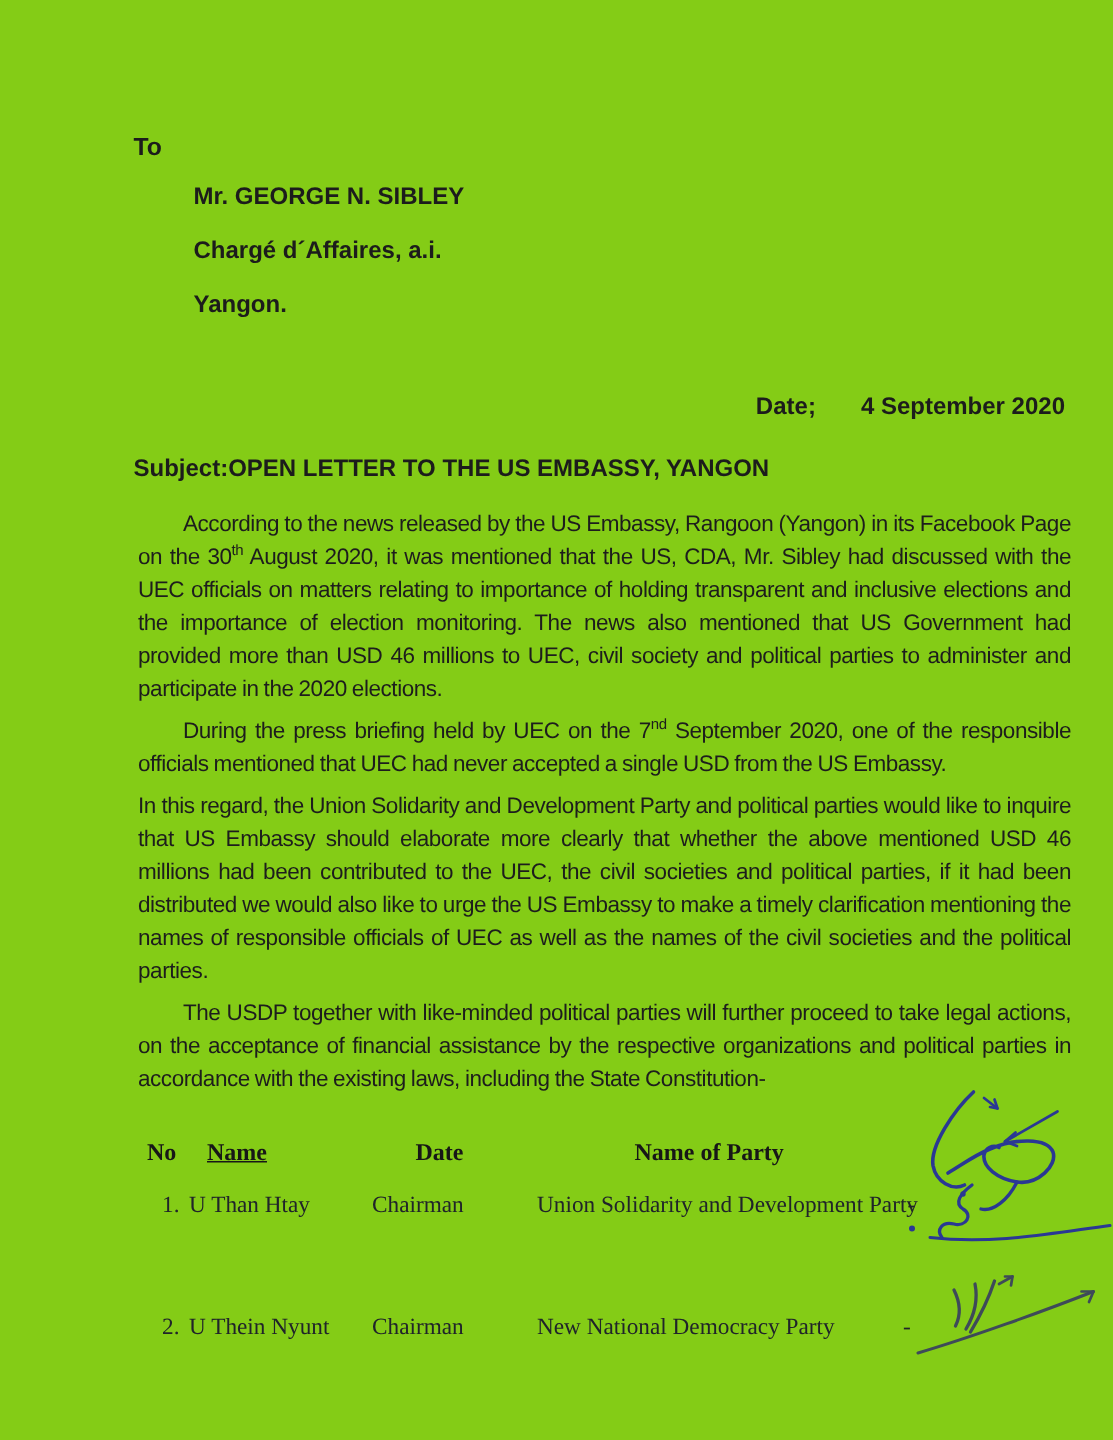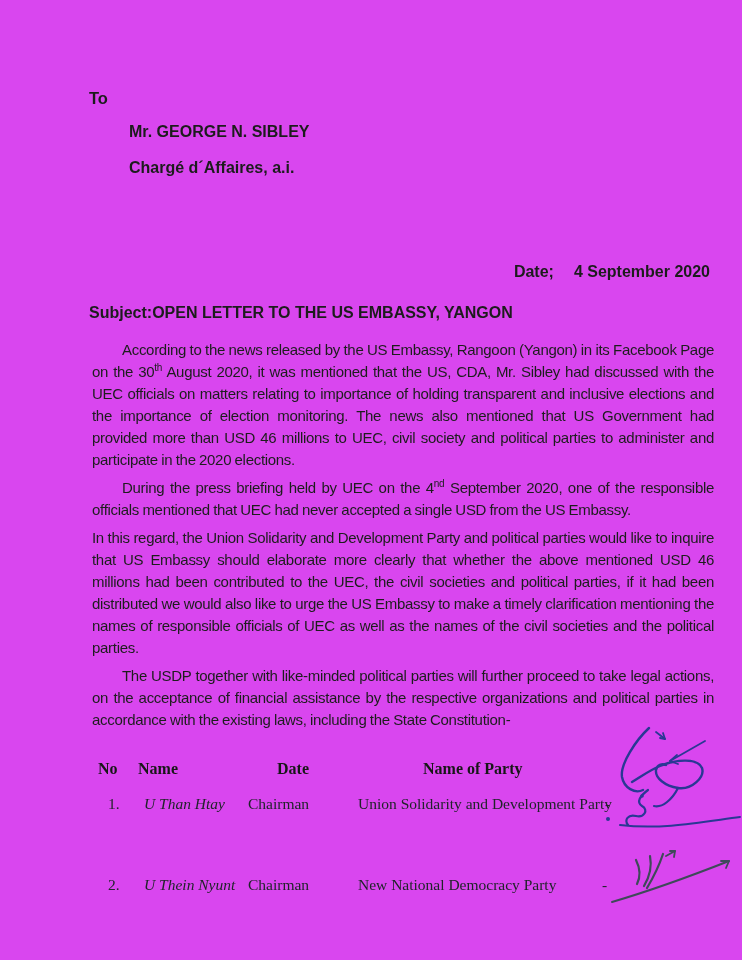--- a/index.html
+++ b/index.html
@@ -1,82 +1,83 @@
 <!DOCTYPE html>
 <html><head>
 <meta charset="utf-8">
 <style>
   html,body{margin:0;padding:0;background:#ffffff;}
   .page{
     position:relative;
     width:742px;height:960px;
-    background:#d946ef;
+    background:#84cc16;
     font-family:"Liberation Sans",sans-serif;
     color:#1c1c1c;
     overflow:hidden;
   }
   .to-label{position:absolute;left:89px;top:88px;font-size:16.5px;font-weight:700;line-height:20px;}
   .recipient{position:absolute;left:117px;top:122px;font-size:16px;font-weight:700;margin-left:12px;}
   .recipient div{line-height:20px;margin-bottom:16px;white-space:nowrap;}
-  .date-line{position:absolute;right:32px;top:263px;font-size:16px;font-weight:700;display:flex;gap:20px;white-space:nowrap;}
+  .date-line{position:absolute;right:32px;top:263px;font-size:16px;font-weight:700;display:flex;gap:30px;white-space:nowrap;}
   .subject-line{position:absolute;left:89px;top:304px;font-size:16px;font-weight:700;display:flex;white-space:nowrap;}
   .body-text{
     position:absolute;left:92px;top:339px;width:622px;
     font-size:15px;line-height:22px;letter-spacing:-0.3px;word-spacing:-0.5px;
     text-align:justify;color:#1d1d1d;
   }
   .body-text p{margin:0 0 6px 0;}
   .body-text p.indent{text-indent:30px;}
   .body-text sup{font-size:10px;line-height:0;vertical-align:super;}
   .signatories{position:absolute;left:0;top:757px;width:742px;height:200px;font-family:"Liberation Serif",serif;padding-left:17px;}
   .signatories .cell{position:absolute;white-space:nowrap;}
   .sig-head{font-size:16px;font-weight:700;color:#171717;}
   .sig-row{font-size:15.5px;color:#20242a;}
   .h-no{left:98px;top:3px;}
-  .h-name{left:138px;top:3px;}
+  .h-name{left:138px;top:3px;text-decoration:underline;}
   .h-duty{left:277px;top:3px;}
   .h-party{left:423px;top:3px;}
   .r1{top:38px;}
   .r2{top:119px;}
   .c-no{left:108px;}
-  .c-name{left:144px;font-style:italic;}
+  .c-name{left:126px;}
   .c-duty{left:248px;}
   .c-party{left:358px;}
   .c-sep1{left:605px;top:38px;}
   .c-sep2{left:602px;top:119px;}
   .signature{position:absolute;}
   .sig1{left:592px;top:714px;}
   .sig2{left:596px;top:848px;}
   .signature path{fill:none;stroke:currentColor;stroke-linecap:round;stroke-linejoin:round;}
 </style>
 </head>
 <body>
 
 <div class="page">
 
   <div class="to-label">To</div>
 
   <div class="recipient">
     <div>Mr. GEORGE N. SIBLEY</div>
     <div>Chargé d´Affaires, a.i.</div>
+    <div>Yangon.</div>
   </div>
 
   <div class="date-line">
     <span>Date;</span>
     <span>4 September 2020</span>
   </div>
 
   <div class="subject-line">
     <span>Subject:</span>
     <span>OPEN LETTER TO THE US EMBASSY, YANGON</span>
   </div>
 
   <div class="body-text">
       <p class="indent"><span>According to the news released by the US Embassy, Rangoon (Yangon) in its Facebook Page on the 30</span><sup>th</sup><span> August 2020, it was mentioned that the US, CDA, Mr. Sibley had discussed with the UEC officials on matters relating to importance of holding transparent and inclusive elections and the importance of election monitoring. The news also mentioned that US Government had provided more than USD 46 millions to UEC, civil society and political parties to administer and participate in the 2020 elections.</span></p>
-      <p class="indent"><span>During the press briefing held by UEC on the 4</span><sup>nd</sup><span> September 2020, one of the responsible officials mentioned that UEC had never accepted a single USD from the US Embassy.</span></p>
+      <p class="indent"><span>During the press briefing held by UEC on the 7</span><sup>nd</sup><span> September 2020, one of the responsible officials mentioned that UEC had never accepted a single USD from the US Embassy.</span></p>
       <p><span>In this regard, the Union Solidarity and Development Party and political parties would like to inquire that US Embassy should elaborate more clearly that whether the above mentioned USD 46 millions had been contributed to the UEC, the civil societies and political parties, if it had been distributed we would also like to urge the US Embassy to make a timely clarification mentioning the names of responsible officials of UEC as well as the names of the civil societies and the political parties.</span></p>
       <p class="indent"><span>The USDP together with like-minded political parties will further proceed to take legal actions, on the acceptance of financial assistance by the respective organizations and political parties in accordance with the existing laws, including the State Constitution-</span></p>
     </div>
 
   <div class="signatories">
     <span class="cell sig-head h-no">No</span>
     <span class="cell sig-head h-name">Name</span>
     <span class="cell sig-head h-duty">Date</span>
     <span class="cell sig-head h-party">Name of Party</span>
 

